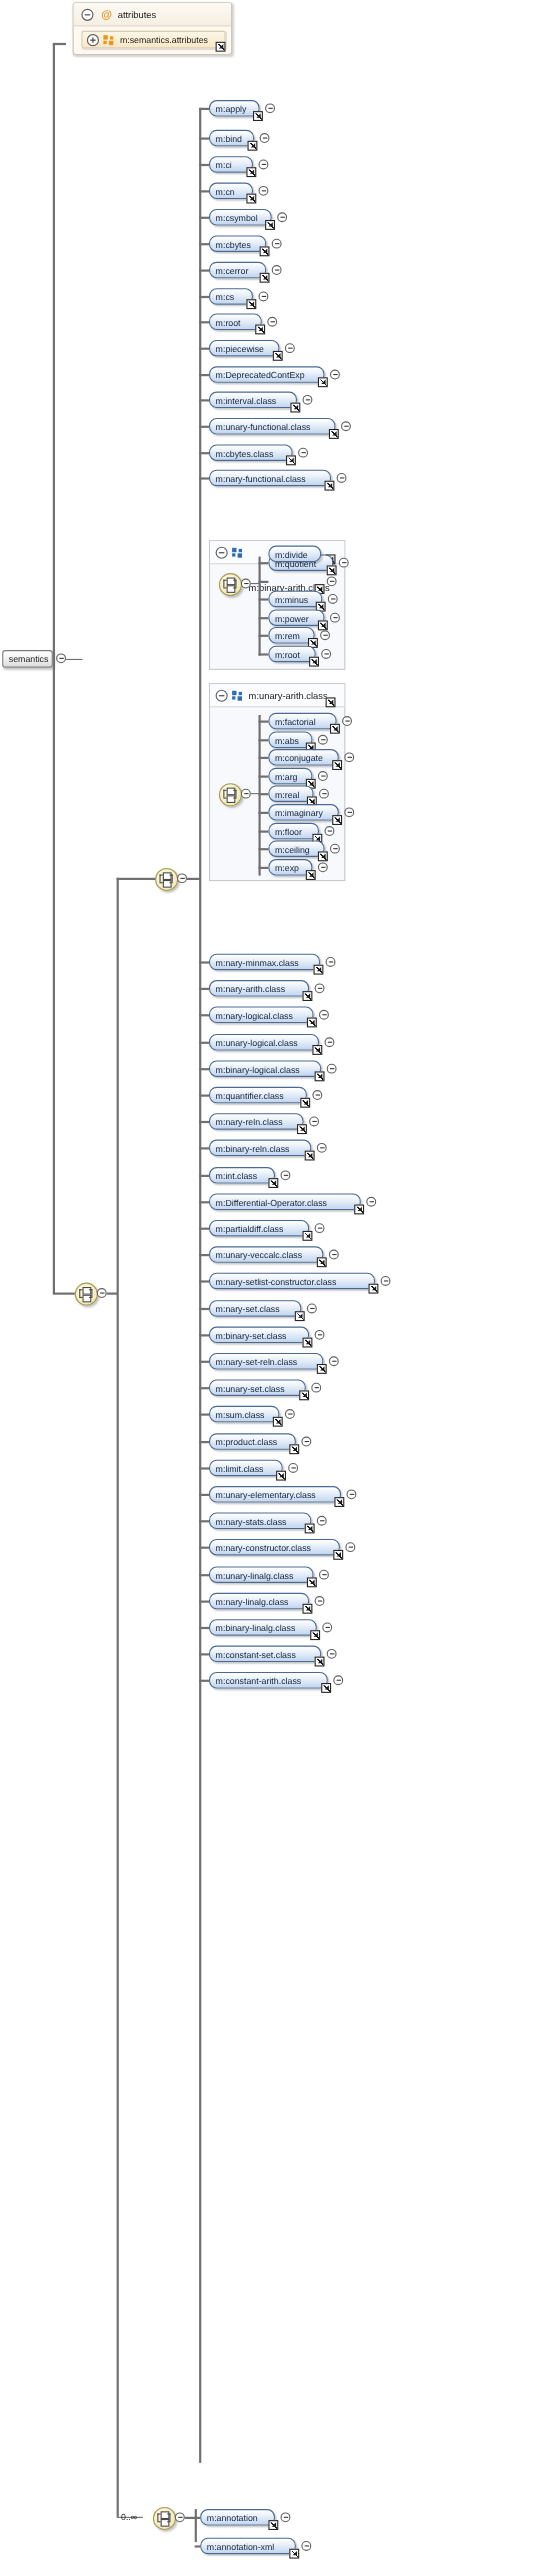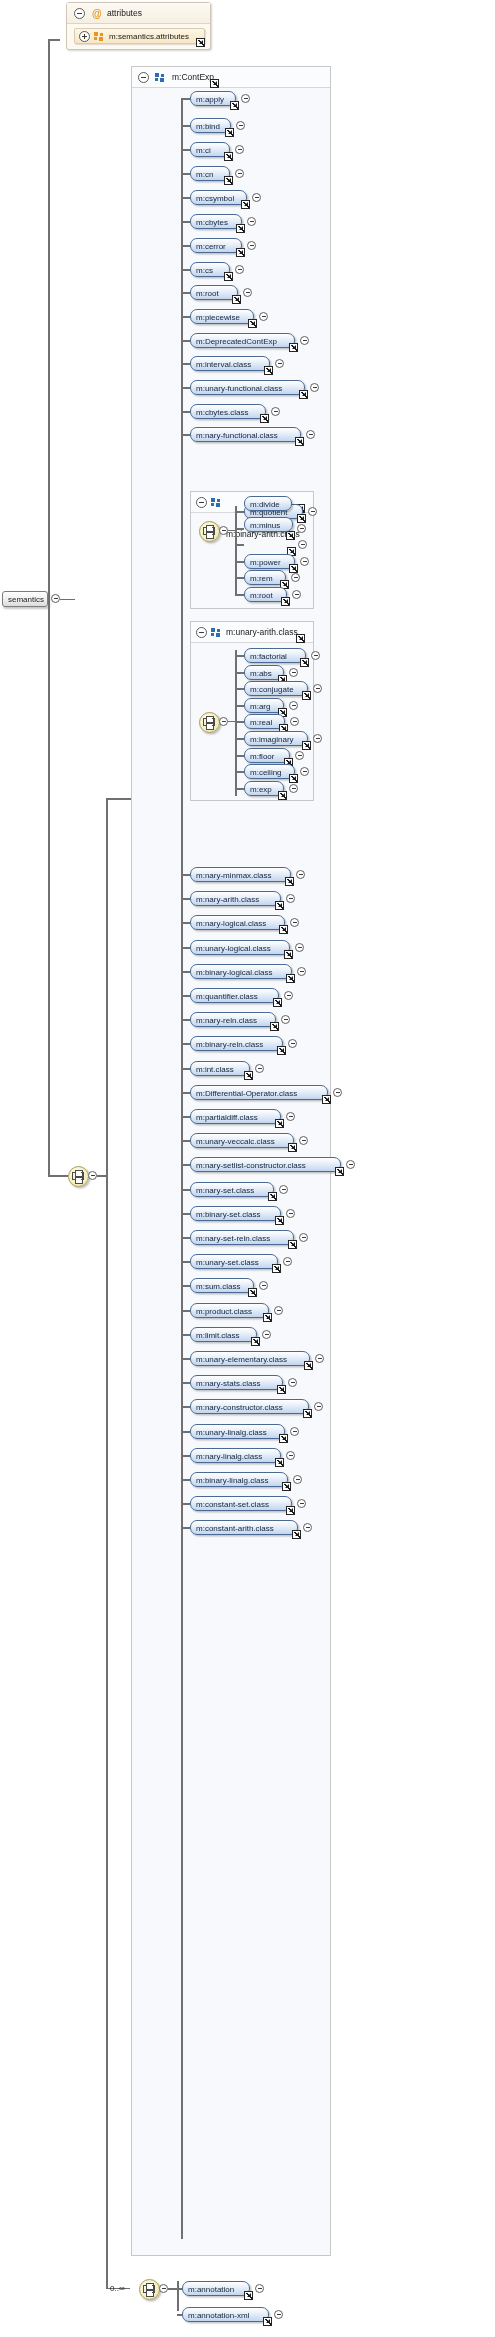--- a/index.html
+++ b/index.html
@@ -163,32 +163,20 @@
         <b></b>
         <b></b>
         <b></b>
         <b></b>
         <b></b>
     </div>
   </div>
   <div class="mc" style="left:161px;top:794px;"></div>
   <div class="ln lnh2" style="left:170px;top:798px;width:12px;"></div>
 
-  <div class="gbox" style="left:131px;top:66px;width:200px;height:2190px;">
-    <div class="gbox-hd"></div>
-    <div class="pm" style="left:6px;top:5px;"></div>
-    <div class="sq4" style="left:23px;top:6px;">
-      <i></i>
-        <i></i>
-        <i></i>
-        <i></i>
-    </div>
-    <div class="gbox-title" style="left:40px;">m:ContExp</div>
-    <div class="arr" style="left:78px;top:12px;"></div>
-  </div>
 
   <div class="ln lnv2" style="left:181px;top:98px;height:2141px;"></div>
 
   <div id="rows">
       <div class="el" style="left: 190px; top: 91px; width: 46px;">
         <span>m:apply</span>
       </div>
       <div class="arr" style="left: 230px; top: 101px;"></div>
       <div class="mc" style="left: 241px; top: 94px;"></div>
       <div class="ln lnh2" style="left: 181px; top: 98px; width: 9px;"></div>
@@ -479,21 +467,21 @@
       </div>
       <div class="arr" style="left: 297px; top: 514px;"></div>
       <div class="mc" style="left: 308px; top: 507px;"></div>
       <div class="ln lnh2" style="left: 235px; top: 511px; width: 9px;"></div>
       <div class="el" style="left: 244px; top: 496px; width: 48px;">
         <span>m:divide</span>
       </div>
       <div class="arr" style="left: 286px; top: 531px;"></div>
       <div class="mc" style="left: 297px; top: 524px;"></div>
       <div class="ln lnh2" style="left: 235px; top: 528px; width: 9px;"></div>
-      <div class="el" style="left: 244px; top: 517px; width: 49px;">
+      <div class="el" style="left: 244px; top: 537px; width: 49px;">
         <span>m:minus</span>
       </div>
       <div class="arr" style="left: 287px; top: 547px;"></div>
       <div class="mc" style="left: 298px; top: 540px;"></div>
       <div class="ln lnh2" style="left: 235px; top: 544px; width: 9px;"></div>
       <div class="el" style="left: 244px; top: 554px; width: 51px;">
         <span>m:power</span>
       </div>
       <div class="arr" style="left: 289px; top: 564px;"></div>
       <div class="mc" style="left: 300px; top: 557px;"></div>

